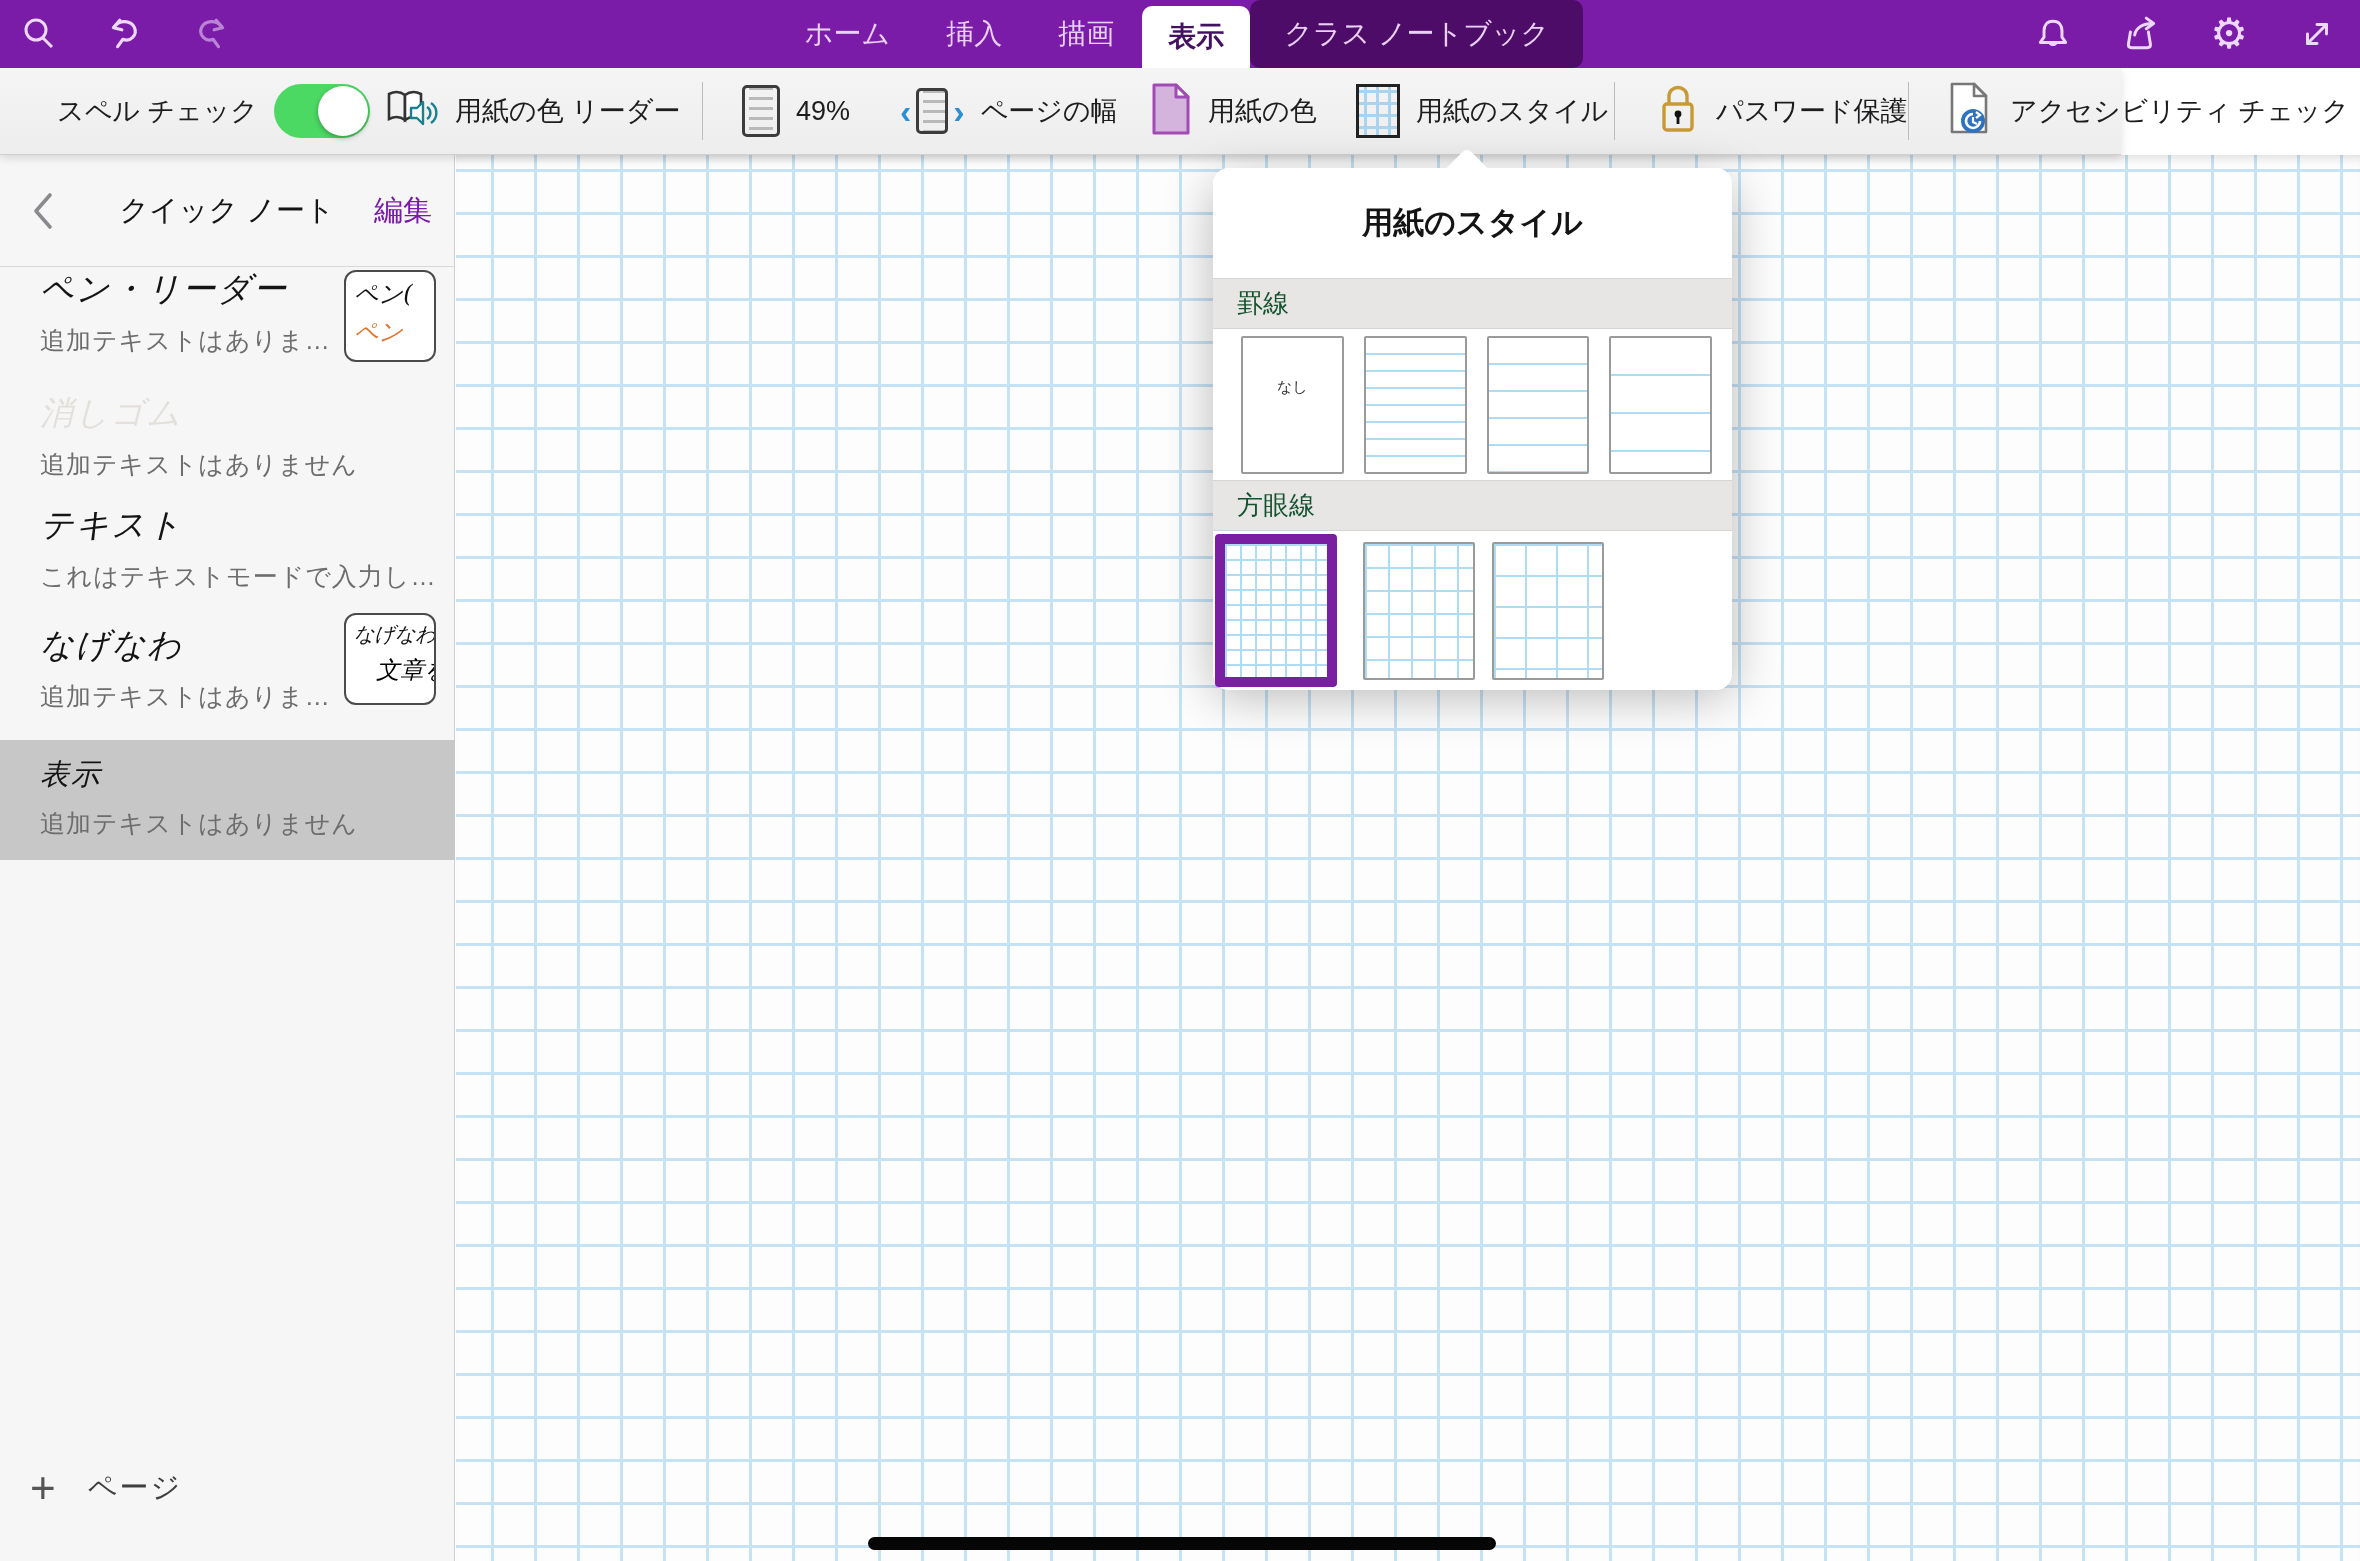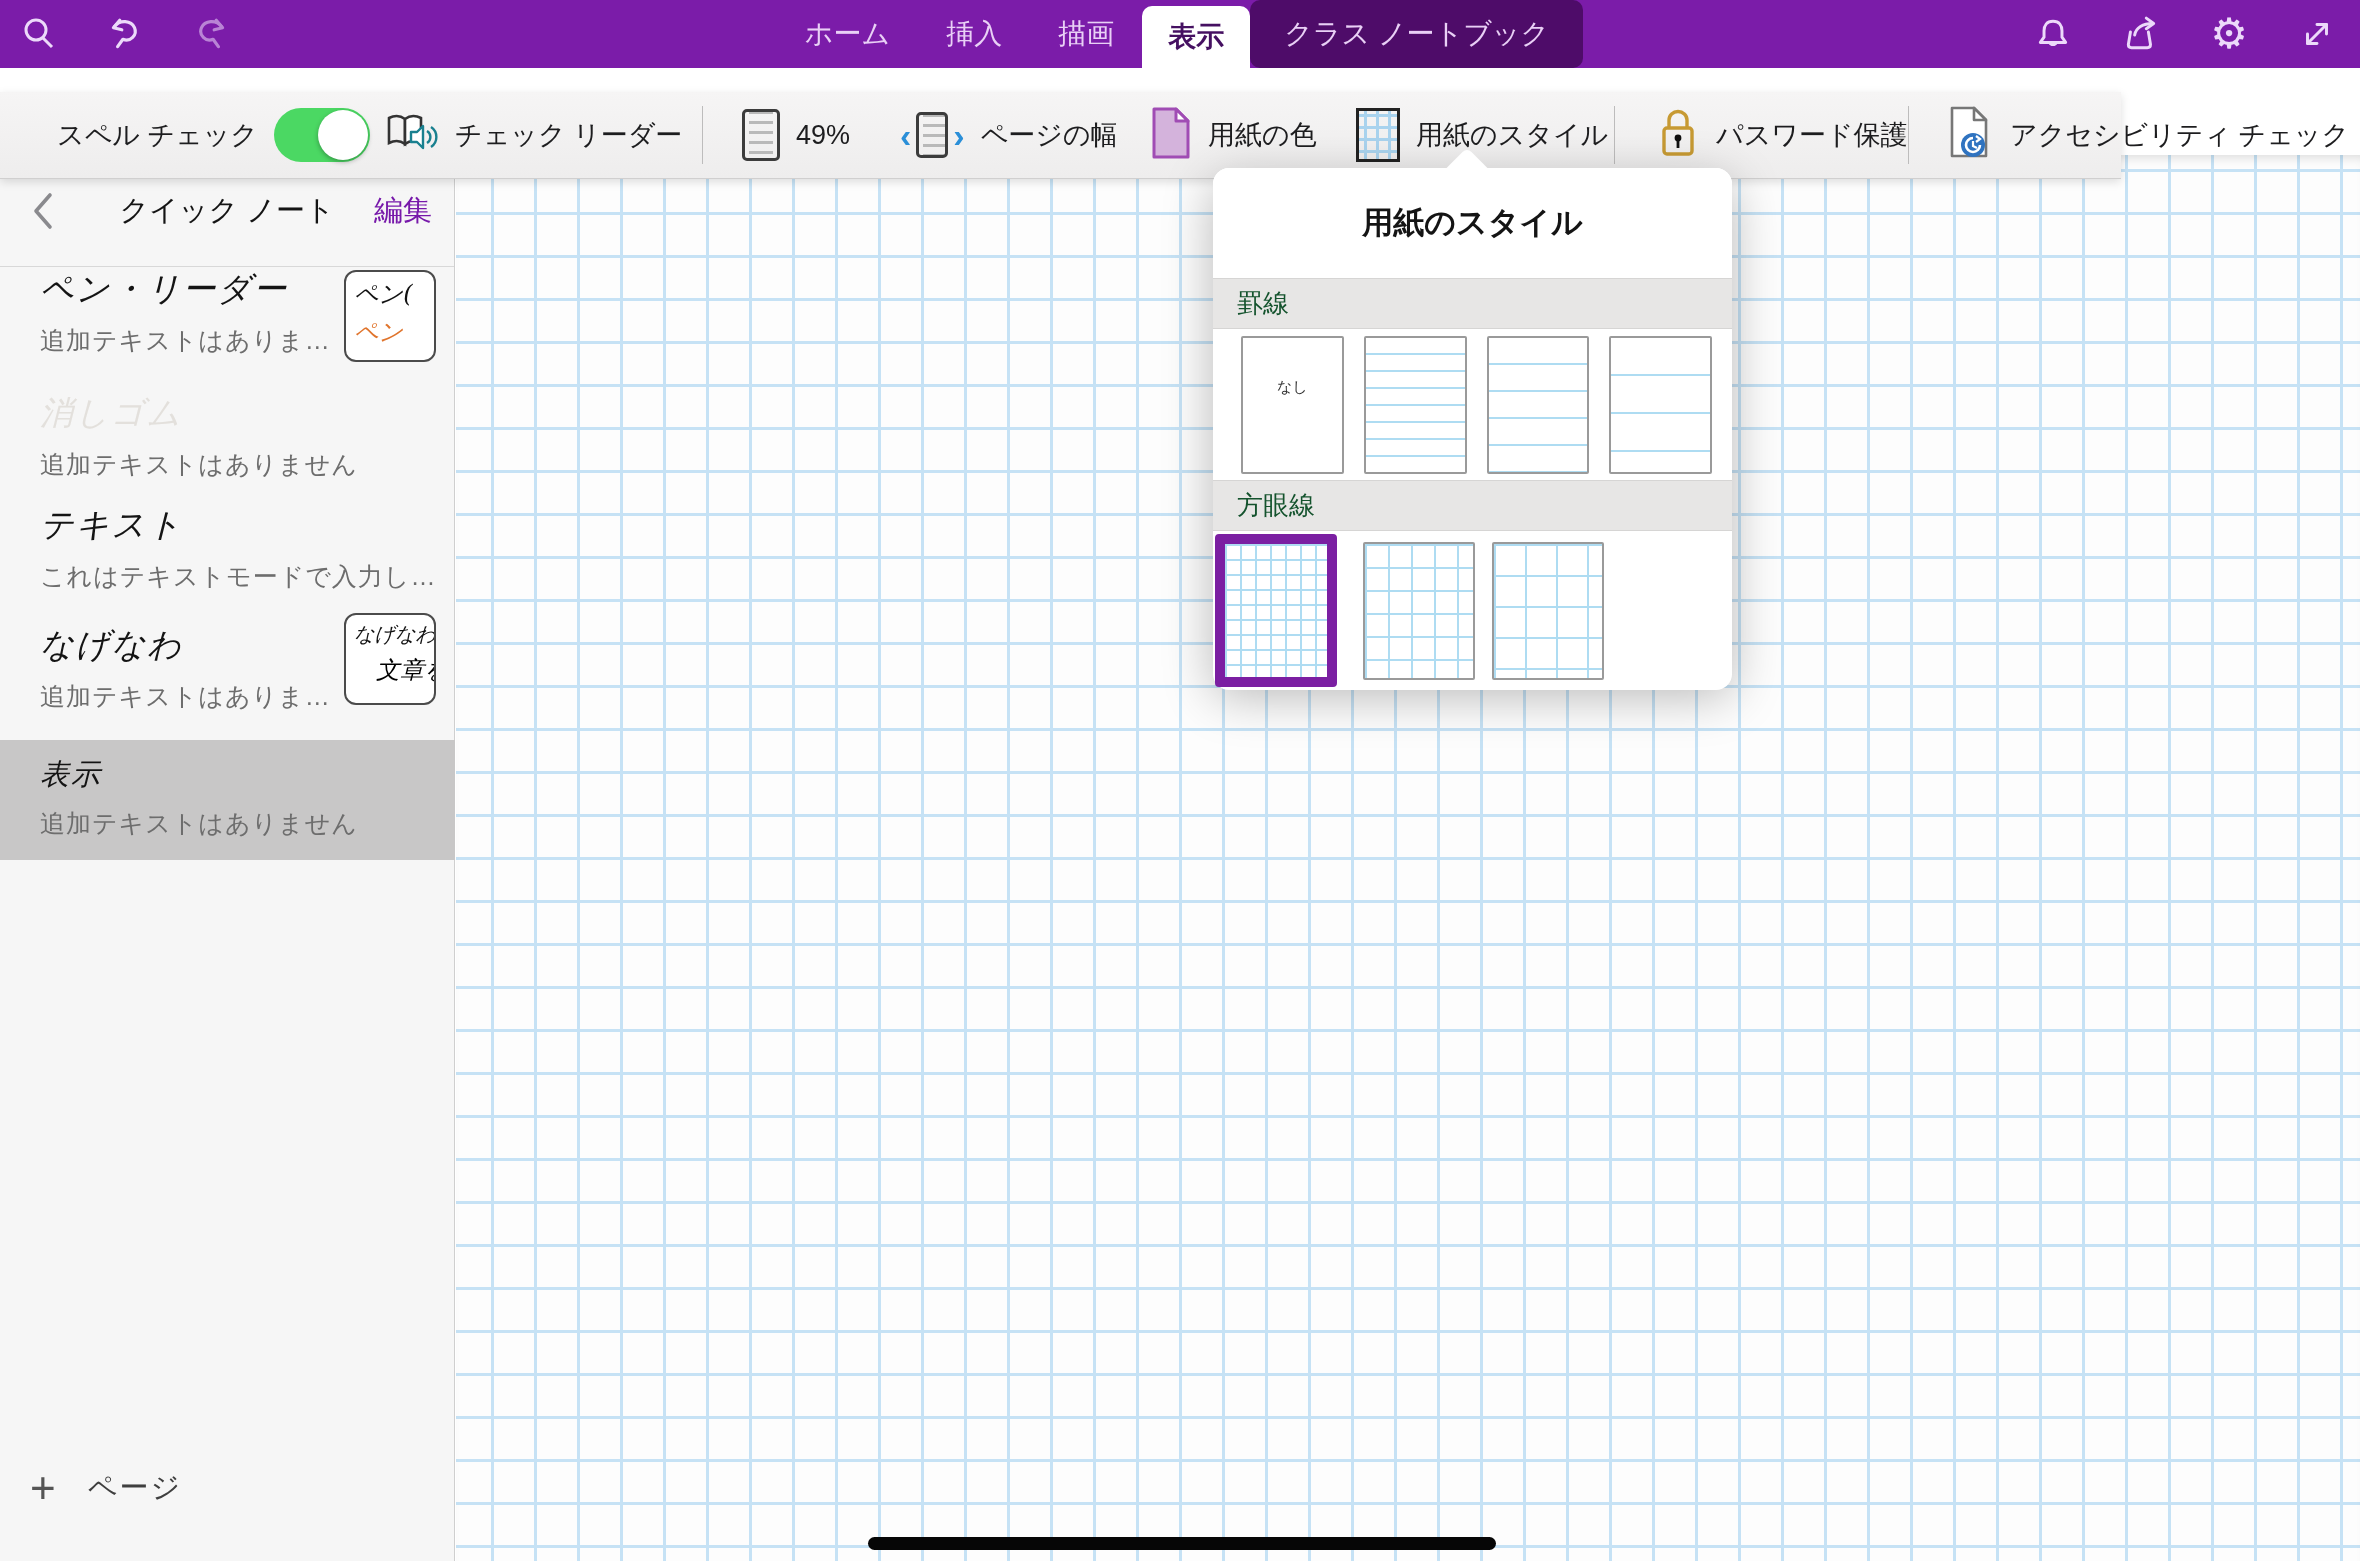--- a/index.html
+++ b/index.html
@@ -22,21 +22,21 @@
     display:flex; align-items:flex-end; justify-content:center; gap:0; }
   .tab { color:#e9d0f6; font-size:28px; padding:0 28px; height:68px;
     display:flex; align-items:center; }
   .tab.active { background:#fff; color:#451061; font-weight:bold;
     border-radius:10px 10px 0 0; height:62px; margin-top:6px; padding:0 26px; }
   .tab.dark { background:#4e0c69; border-radius:10px; height:68px; padding:8px 34px; }
 
   
   #ribbon { position:absolute; left:0; top:68px; width:2121px; height:87px;
     background:linear-gradient(#f6f5f5, #eeeded); border-bottom:1px solid #d0cfcf;
-    box-shadow:0 3px 9px rgba(0,0,0,.13); z-index:20;margin-top:24px; }
+    box-shadow:0 3px 9px rgba(0,0,0,.13); z-index:20; }
   .rb-group { position:absolute; top:0; height:86px; display:flex; align-items:center;
     gap:16px; cursor:default; }
   .rb-label { font-size:27px; color:#1d1d1f; white-space:nowrap; }
   .rb-divider { position:absolute; top:14px; width:1px; height:58px; background:#bdbcbc; }
 
   .toggle { position:relative; width:96px; height:54px; border-radius:27px;
     background:#4bd863; }
   .toggle .knob { position:absolute; right:2px; top:2px; width:50px; height:50px;
     border-radius:50%; background:#fff; box-shadow:0 2px 5px rgba(0,0,0,.3); }
 
@@ -196,21 +196,21 @@
     <div class="rb-group" style="left:385px">
       <span>
         <svg width="54" height="50" viewBox="0 0 54 50" fill="none">
           <path d="M4 10 C10 7 16 8 20 11 L20 36 C16 33 10 32 4 35 Z" stroke="#333" stroke-width="2.6"></path>
           <path d="M36 10 C30 7 24 8 20 11 L20 36 C24 33 30 32 36 35 Z" stroke="#333" stroke-width="2.6" fill="#fff"></path>
           <polygon points="26,24 32,24 38,18 38,40 32,34 26,34" fill="#fff" stroke="#19808f" stroke-width="2.4" stroke-linejoin="round"></polygon>
           <path d="M42 23 a7 7 0 0 1 0 12" stroke="#19808f" stroke-width="2.4"></path>
           <path d="M46 19 a12 12 0 0 1 0 20" stroke="#19808f" stroke-width="2.4"></path>
         </svg>
       </span>
-      <span class="rb-label">チェック リーダー</span>
+      <span class="rb-label">用紙の色 リーダー</span>
     </div>
 
     <div class="rb-divider" style="left:702px"></div>
 
     <div class="rb-group" style="left:742px">
       <span class="doc-lines"></span>
       <span class="rb-label">49%</span>
     </div>
 
     <div class="rb-group" style="left:900px">

